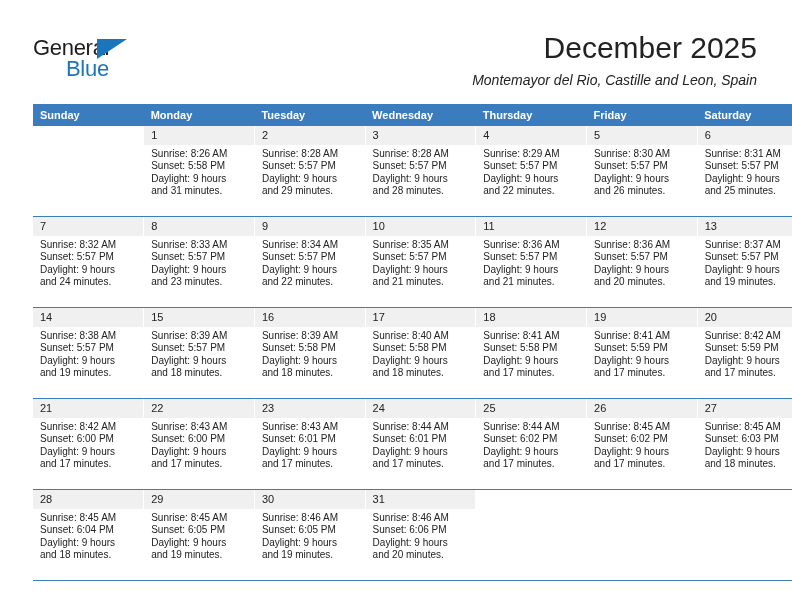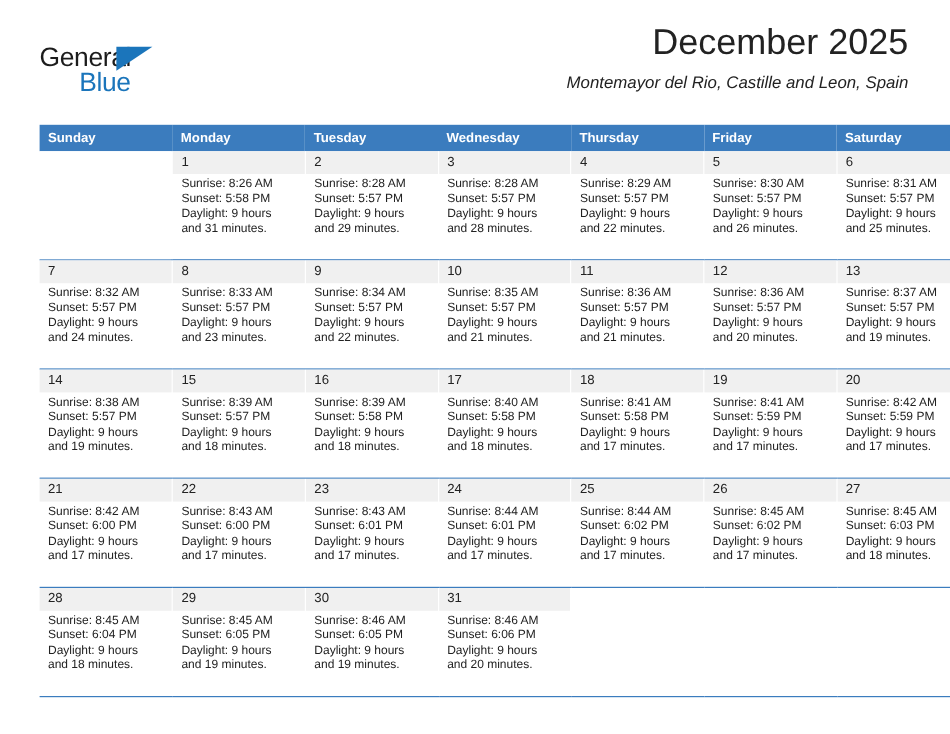--- a/index.html
+++ b/index.html
@@ -60,21 +60,21 @@
     left: 33px;
     top: 21px;
     font-size: 22px;
     letter-spacing: -0.3px;
     color: #1b75bb;
     font-family: "Liberation Sans", sans-serif;
   }
   .title-block {
     position: absolute;
     right: 35px;
-    top: 18px;
+    top: 30px;
     text-align: right;
   }
   .month-title {
     font-size: 30px;
     line-height: 36px;
     color: #222222;
     font-weight: normal;
     white-space: nowrap;
   }
   .location-subtitle {

